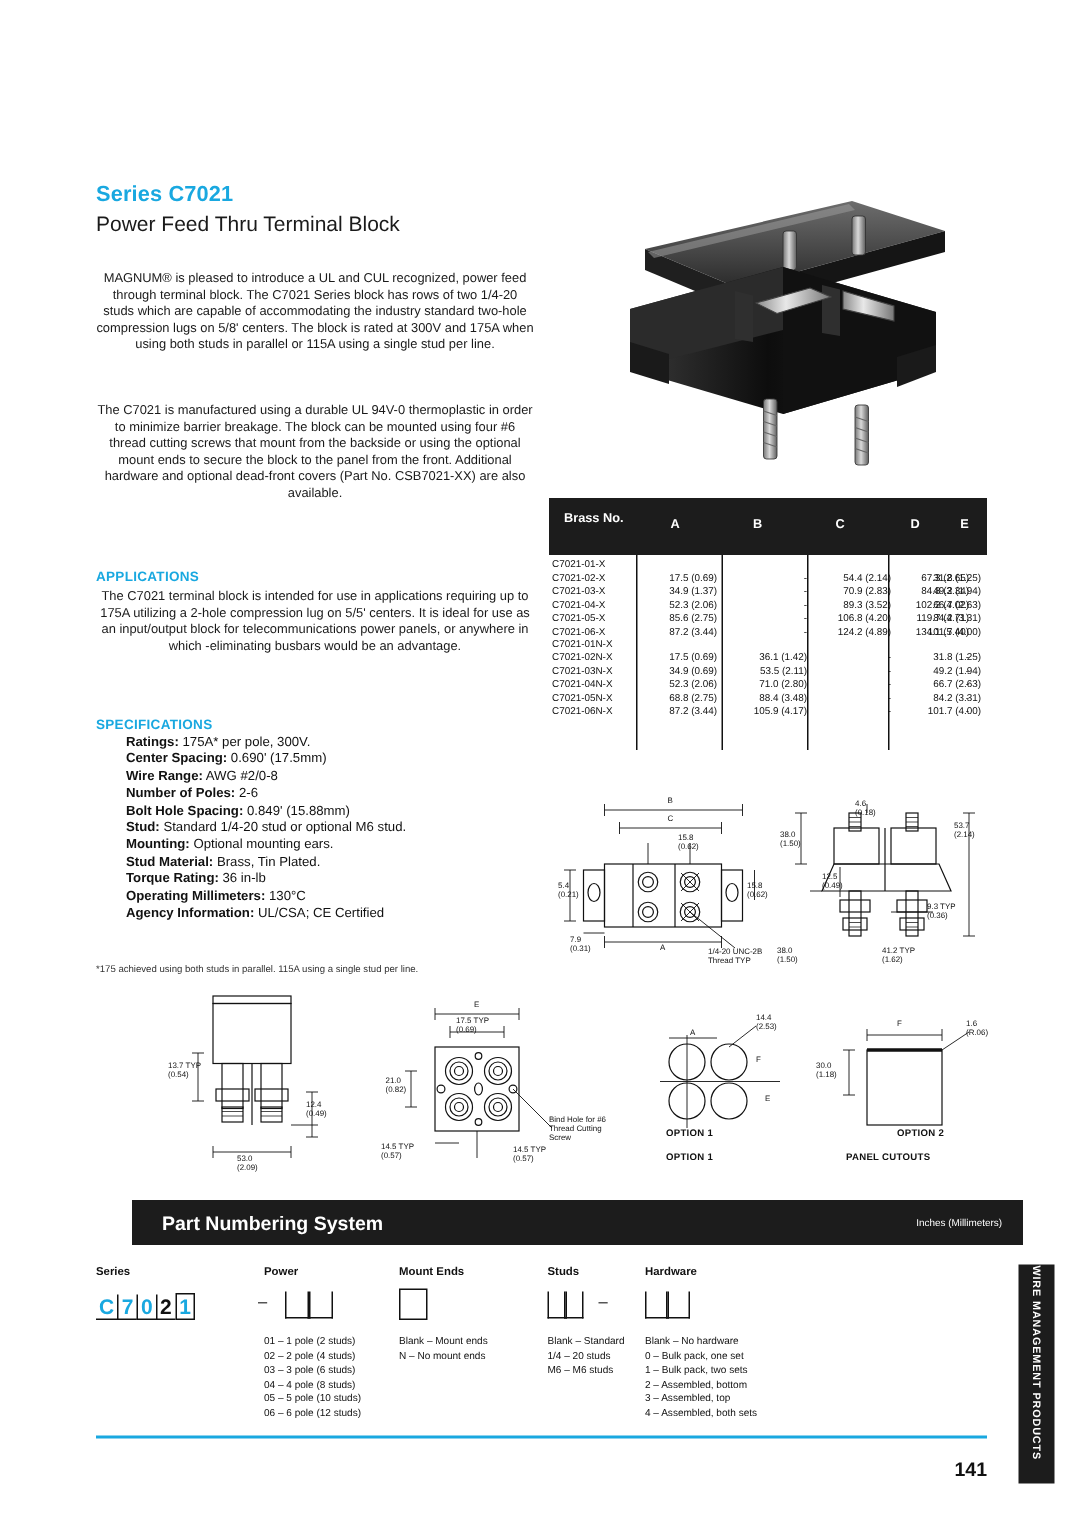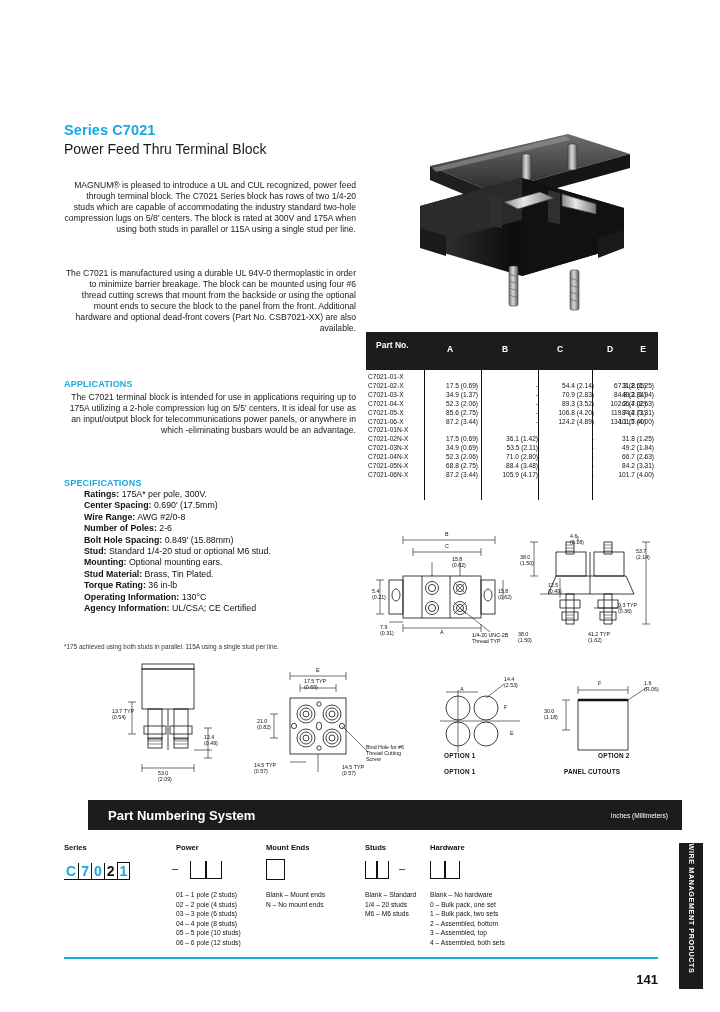--- a/index.html
+++ b/index.html
@@ -7,21 +7,21 @@
        font-family:"Liberation Sans","DejaVu Sans",sans-serif;color:#111;
        overflow:hidden;}
   .page{position:absolute;left:0;top:0;width:720px;height:1012px;background:#fff;}
 
   
   .series-title{position:absolute;left:64px;top:122px;font-size:14.5px;font-weight:bold;
       color:#19A8E0;letter-spacing:.1px;}
   .sub-title{position:absolute;left:64px;top:141px;font-size:14px;font-weight:normal;color:#1a1a1a;}
 
   .para{position:absolute;left:64px;width:292px;font-size:8.6px;line-height:11.1px;color:#1a1a1a;
-        text-align:right;}
+        text-align:center;}
   #para1{top:180px;}
   #para2{top:268px;}
   #para3{top:392px;}
 
   .sec-head{position:absolute;left:64px;font-size:9px;font-weight:bold;color:#19A8E0;letter-spacing:.2px;}
   #apps-head{top:379px;}
   #spec-head{top:478px;}
 
   .spec-list{position:absolute;left:64px;top:489px;width:300px;font-size:8.8px;line-height:11.4px;margin-left:20px;}
   .spec-list .row{white-space:nowrap;}
@@ -89,21 +89,21 @@
   <div class="spec-list" id="spec-list">
       <div class="row"><b>Ratings:</b><span> 175A* per pole, 300V.</span></div>
       <div class="row"><b>Center Spacing:</b><span> 0.690' (17.5mm)</span></div>
       <div class="row"><b>Wire Range:</b><span> AWG #2/0-8</span></div>
       <div class="row"><b>Number of Poles:</b><span> 2-6</span></div>
       <div class="row"><b>Bolt Hole Spacing:</b><span> 0.849' (15.88mm)</span></div>
       <div class="row"><b>Stud:</b><span> Standard 1/4-20 stud or optional M6 stud.</span></div>
       <div class="row"><b>Mounting:</b><span> Optional mounting ears.</span></div>
       <div class="row"><b>Stud Material:</b><span> Brass, Tin Plated.</span></div>
       <div class="row"><b>Torque Rating:</b><span> 36 in-lb</span></div>
-      <div class="row"><b>Operating Information:</b><span> 130°C</span></div>
+      <div class="row"><b>Operating Millimeters:</b><span> 130°C</span></div>
       <div class="row"><b>Agency Information:</b><span> UL/CSA; CE Certified</span></div>
     </div>
   <div class="foot-note">*175 achieved using both studs in parallel. 115A using a single stud per line.</div>
 
   <div class="photo">
     <svg width="288" height="205" viewBox="0 0 288 205">
       <defs>
         <linearGradient id="gTop" x1="0" y1="0" x2="0" y2="1">
           <stop offset="0%" stop-color="#6d6d6d"></stop>
             <stop offset="100%" stop-color="#2a2a2a"></stop>
@@ -166,21 +166,21 @@
       <polygon points="48,108 74,116 74,136 48,128" fill="#1a1a1a"></polygon>
       <polygon points="226,118 252,110 252,128 226,138" fill="#1a1a1a"></polygon>
 
       <polygon points="60,48 194,16 198,20 64,52" fill="#9a9a9a" opacity="0.55"></polygon>
     </svg>
   </div>
 
   <div class="dim-table">
     <div class="dim-head">
       <div style="left:10px;top:8px;width:48px;text-align:left;line-height:10px;">
-        <span style="display:block;white-space:pre-line;">Part No.</span>
+        <span style="display:block;white-space:pre-line;">Brass No.</span>
       </div>
       <div style="left:58px;top:12px;width:52px;">A</div>
       <div style="left:112px;top:12px;width:54px;">B</div>
       <div style="left:168px;top:12px;width:52px;">C</div>
       <div style="left:218px;top:12px;width:52px;">D</div>
       <div style="left:262px;top:12px;width:30px;">E</div>
     </div>
     <div class="dim-body" id="dim-body">
       <div class="vline" style="left:58px;"></div>
       <div class="vline" style="left:115px;"></div>

